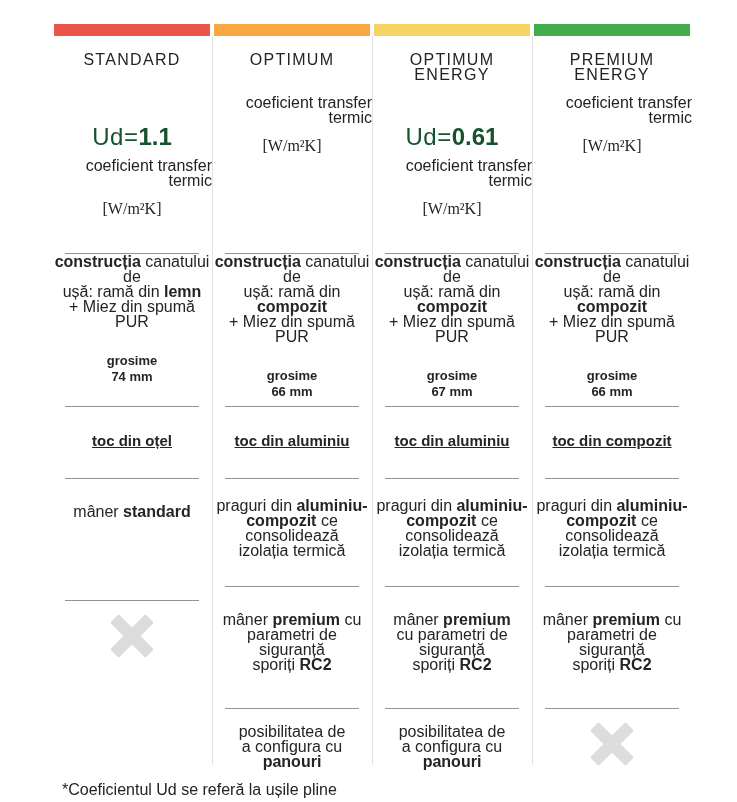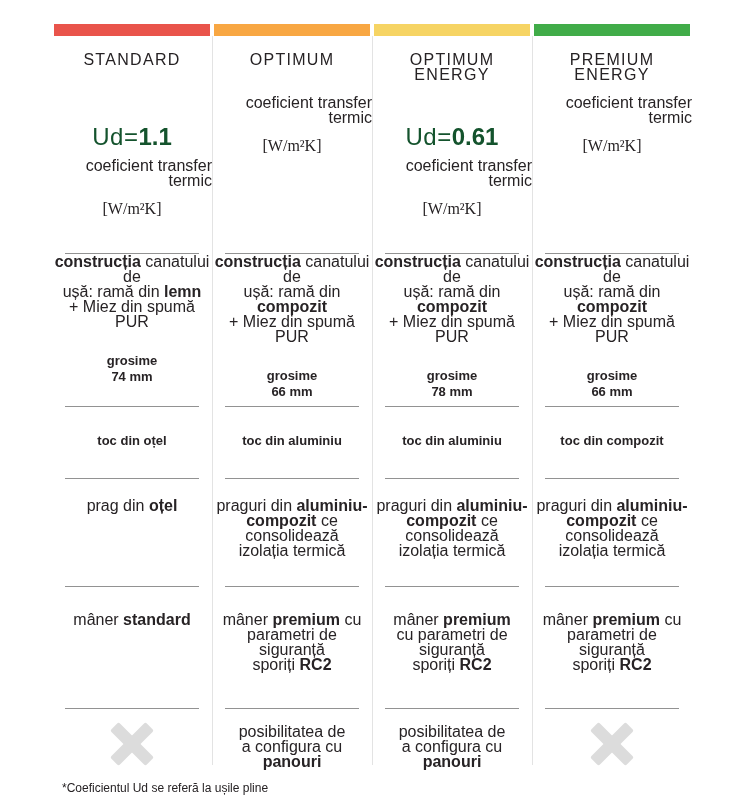--- a/index.html
+++ b/index.html
@@ -21,32 +21,32 @@
   .ud-val { font-weight:800; }
   .coef { margin-top:6px; font-size:12.5px; font-weight:700; line-height:14.5px;text-align:right; }
   .unit { margin-top:12px; font-size:16px; font-weight:400;font-family:Liberation Serif, serif; }
   .sec { position:relative; }
   .sec2 { height:153px; } .sec3 { height:72px; } .sec4 { height:108px; } .sec5 { height:122px; } .sec6 { height:73px; }
   .rule { height:1px; background:#929292; margin:0 13px; }
   .rich { font-size:16px; line-height:15px; font-weight:400; }
   .rich .b { font-weight:700; }
   .construction { }
   .grosime { margin-top:24px; font-size:13px; font-weight:700; line-height:15.5px; }
-  .toc { margin-top:26px; font-size:13px; font-weight:700; }
+  .toc { margin-top:26px; font-size:15px; font-weight:700;text-decoration:underline; }
   .prag { margin-top:19px; }
   .maner { margin-top:25px; }
   .panels { margin-top:15px; }
   .xmark { position:relative; width:52px; height:44px; margin:13px auto 0; }
   .xmark::before,.xmark::after {
     content:""; position:absolute; left:50%; top:50%;
     width:50px; height:12px; background:#dcdcdc; border-radius:2px;
     transform:translate(-50%,-50%) rotate(45deg);
   }
   .xmark::after { transform:translate(-50%,-50%) rotate(-45deg); }
-  .footnote { position:absolute; left:62px; top:781px; font-size:12px; color:#262224; }
+  .footnote { position:absolute; left:62px; top:781px; font-size:16px; color:#262224; }
 </style>
 </head>
 <body>
 
 <div class="table">
 
   <div class="col">
     <div class="bar" style="background: rgb(233, 84, 75);"></div>
     <div class="head">
       <div class="title rich"><span>STANDARD</span></div>
@@ -55,24 +55,20 @@
       <div class="unit">[W/m²K]</div>
     </div>
     <div class="sec sec2">
       <div class="rule"></div>
       <div class="construction rich"><span class="b">construcția</span><span> canatului de</span><br><span>ușă: ramă din </span><span class="b">lemn</span><br><span>+ Miez din spumă PUR</span></div>
       <div class="grosime"><span>grosime</span><br><span>74 mm</span></div>
     </div>
     <div class="sec sec3">
       <div class="rule"></div>
       <div class="toc rich"><span class="b">toc din oțel</span></div>
-    </div>
-    <div class="sec sec4">
-      <div class="rule"></div>
-      <div class="prag rich"><span>prag din </span><span class="b">oțel</span></div>
     </div>
     <div class="sec sec5">
       <div class="rule"></div>
       <div class="maner rich"><span>mâner </span><span class="b">standard</span></div>
     </div>
     <div class="sec sec6">
       <div class="rule"></div>
       <div class="xmark"></div>
     </div>
   </div>
@@ -113,21 +109,21 @@
     <div class="bar" style="background: rgb(246, 212, 100);"></div>
     <div class="head">
       <div class="title rich"><span>OPTIMUM</span><br><span>ENERGY</span></div>
       <div class="ud"><span class="ud-prefix">Ud=</span><span class="ud-val">0.61</span></div>
       <div class="coef rich"><span>coeficient transfer</span><br><span>termic</span></div>
       <div class="unit">[W/m²K]</div>
     </div>
     <div class="sec sec2">
       <div class="rule"></div>
       <div class="construction rich"><span class="b">construcția</span><span> canatului de</span><br><span>ușă: ramă din </span><span class="b">compozit</span><br><span>+ Miez din spumă PUR</span></div>
-      <div class="grosime"><span>grosime</span><br><span>78 mm</span></div>
+      <div class="grosime"><span>grosime</span><br><span>67 mm</span></div>
     </div>
     <div class="sec sec3">
       <div class="rule"></div>
       <div class="toc rich"><span class="b">toc din aluminiu</span></div>
     </div>
     <div class="sec sec4">
       <div class="rule"></div>
       <div class="prag rich"><span>praguri din </span><span class="b">aluminiu-</span><br><span class="b">compozit</span><span> ce consolidează</span><br><span>izolația termică</span></div>
     </div>
     <div class="sec sec5">

